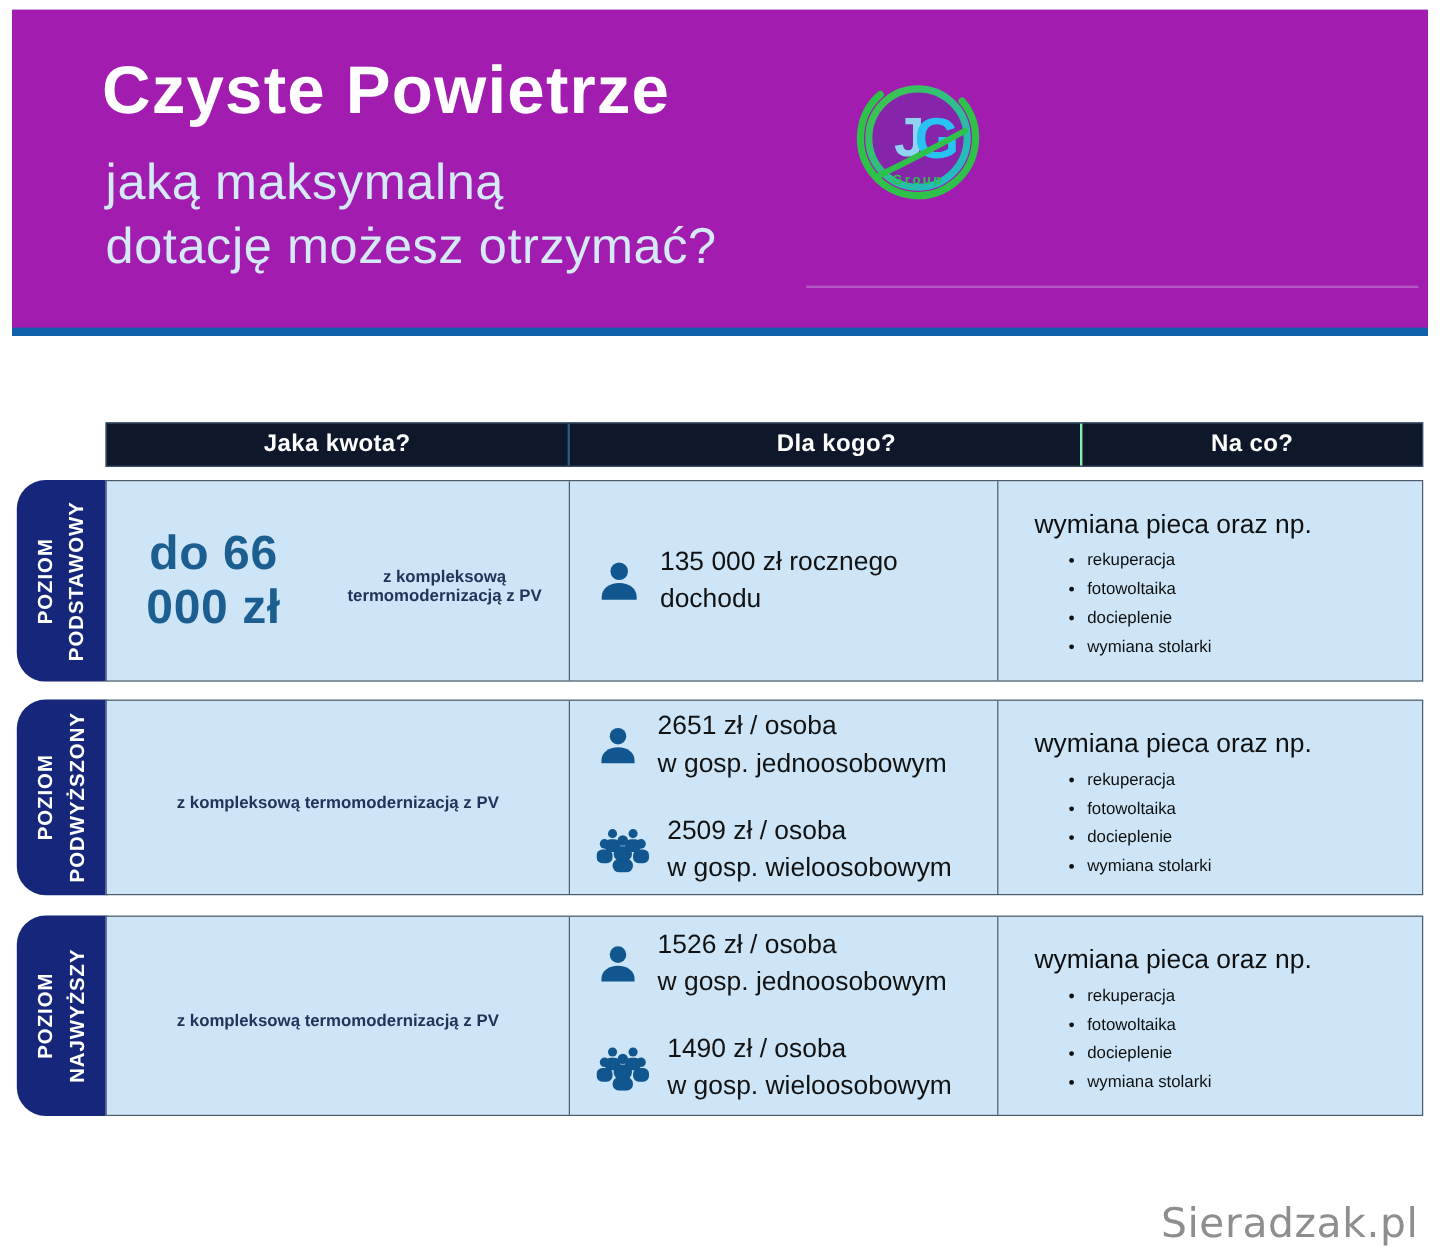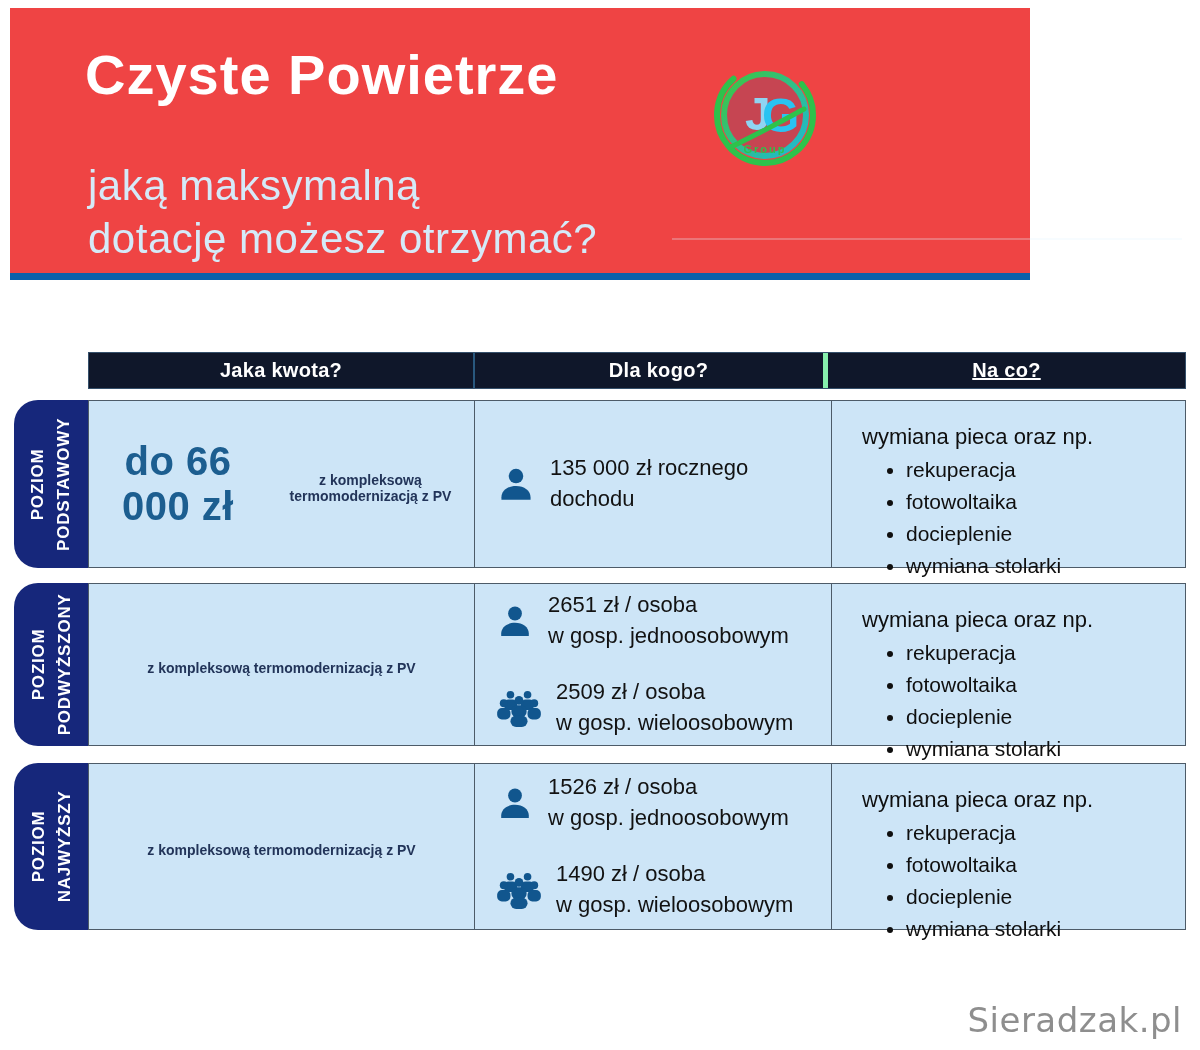--- a/index.html
+++ b/index.html
@@ -4,31 +4,31 @@
 <style>
   * { margin:0; padding:0; box-sizing:border-box; }
   html,body { background:#ffffff; }
   body {
     width:1200px; height:1050px; position:relative; overflow:hidden;
     font-family:"Liberation Sans", sans-serif;
   }
 
   
   .hero {
-    position:absolute; left:10px; top:8px; width:1020px; height:272px;
-    background:#ef4444; border-bottom:7px solid #0d60a9;
+    position:absolute; left:10px; top:8px; width:1180px; height:272px;
+    background:#a21caf; border-bottom:7px solid #0d60a9;
   }
   .hero-title {
     position:absolute; left:75px; top:34px;
     font-size:56px; font-weight:800; color:#ffffff; letter-spacing:1px;
   }
   .hero-sub {
     position:absolute; left:78px; top:118px;
     font-size:42px; font-weight:400; color:#d5eaf8; line-height:1.26;
-    white-space:pre-line; letter-spacing:0.5px;margin-top:34px;
+    white-space:pre-line; letter-spacing:0.5px;
   }
   .hero-line {
     position:absolute; left:662px; top:230px; width:510px; height:2px;
     background:rgba(225,243,255,0.28);
   }
   .logo-badge { position:absolute; left:698px; top:50px; width:114px; height:114px; }
   .logo-name {
     position:absolute; left:834px; top:96px;
     font-size:35px; font-weight:800; color:#ffffff; letter-spacing:1px;
   }
@@ -36,22 +36,22 @@
   
   .thead {
     position:absolute; left:88px; top:352px; width:1098px; height:37px;
     background:#0f172a; border:1.5px solid #35506b; display:flex;
   }
   .thead .th {
     display:flex; align-items:center; justify-content:center;
     color:#ffffff; font-size:20px; font-weight:700; letter-spacing:0.3px;
   }
   .th-1 { width:386px; border-right:2px solid #29587e; }
-  .th-2 { width:353px; border-right:5px solid #86efac;padding-left:19px; }
-  .th-3 { flex:1;text-decoration:underline; }
+  .th-2 { width:427px; border-right:2px solid #86efac;padding-left:19px; }
+  .th-3 { flex:1; }
 
   
   .rowbody {
     position:absolute; left:88px; width:1098px;
     background:#cde5f7; border:1.5px solid #4d5b68; display:flex;
   }
   .row-1 { top:400px; height:168px; }
   .row-2 { top:583px; height:163px; }
   .row-3 { top:763px; height:167px; }
 
@@ -84,21 +84,21 @@
   }
   .entry { display:flex; align-items:center; gap:15px; }
   .entry svg { flex-shrink:0; }
   .entry-text {
     font-size:22px; color:#121212; line-height:1.4; white-space:pre-line;
   }
 
   .c3 { flex:1; padding:23px 8px 0 30px; }
   .c3-head { font-size:22px; color:#0f0f0f; }
   .c3 ul { list-style:disc; margin:4px 0 0 0; padding-left:44px; }
-  .c3 li { font-size:21px; color:#0f0f0f; margin-top:8px; }
+  .c3 li { font-size:14px; color:#0f0f0f; margin-top:8px; }
 
   
   .watermark {
     position:absolute; right:18px; top:1000px;
     font-family:"DejaVu Sans", sans-serif;
     font-size:34px; font-weight:400; color:#8e8e8e; letter-spacing:0.5px;
   }
 </style>
 </head>
 <body>

